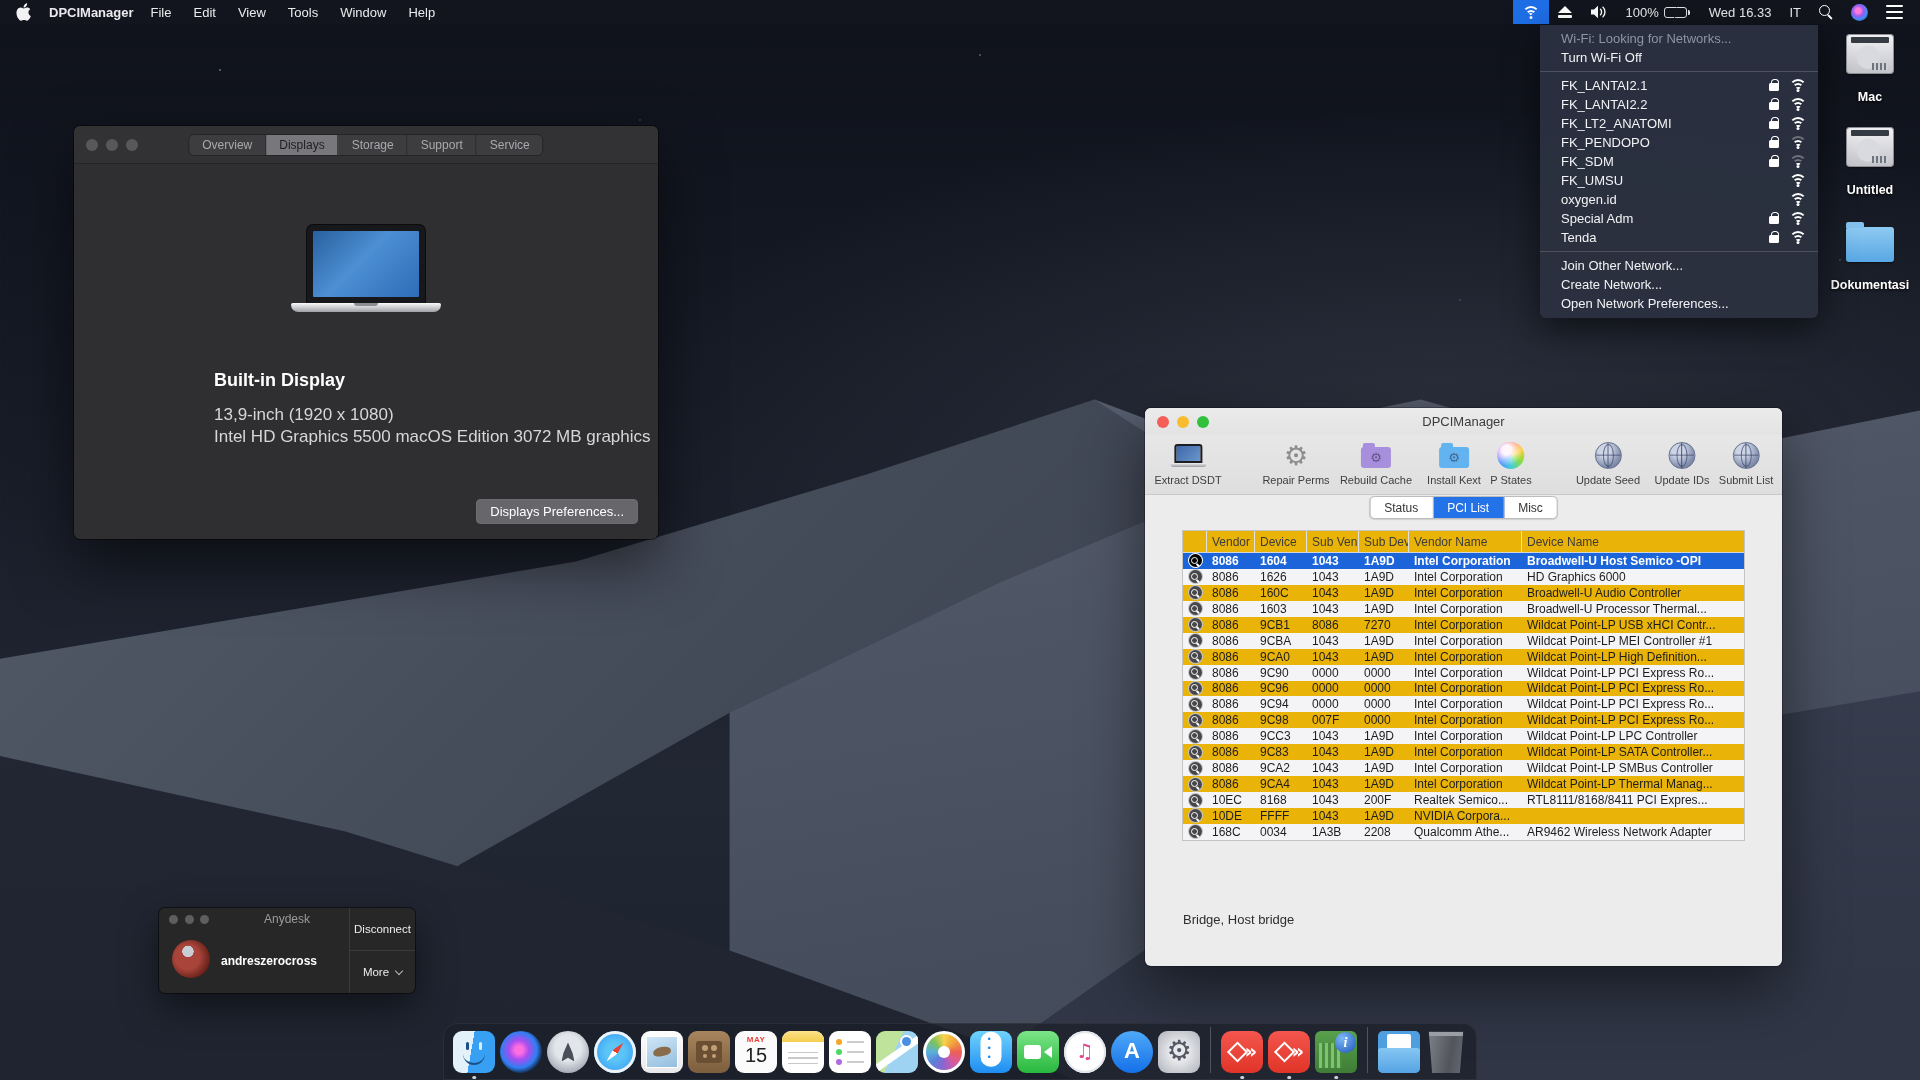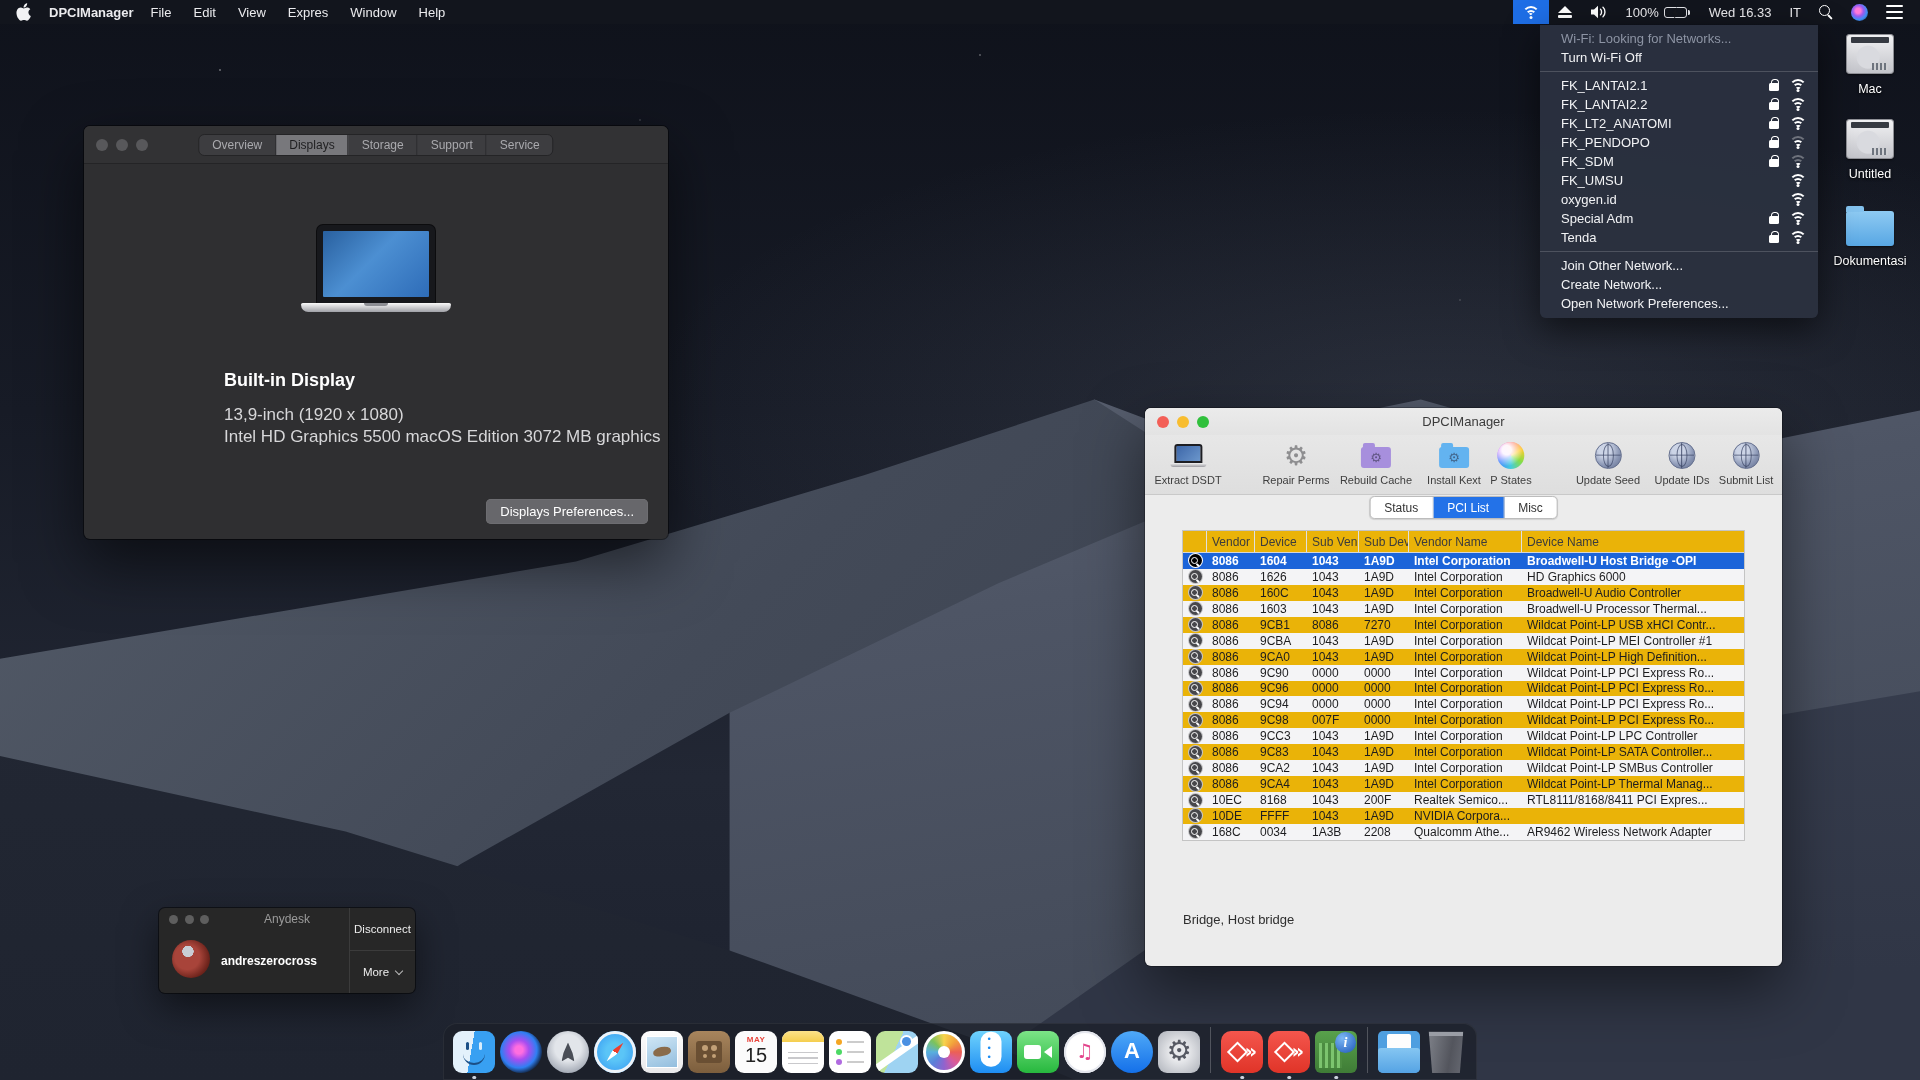--- a/index.html
+++ b/index.html
@@ -75,31 +75,31 @@
 .wm-item.disabled{color:#8d94a4}
 .wm-sep{height:1px;background:rgba(255,255,255,.17);margin:4px 0}
 .wm-name{flex:none}
 .spacer{flex:1}
 .lock{position:relative;width:10px;height:7.5px;background:#fff;border-radius:1.5px;margin:3px 10px 0 8px;flex:none}
 .lock::before{content:'';position:absolute;top:-4.5px;left:1.8px;width:6.4px;height:5px;border:1.6px solid #fff;border-bottom:none;border-radius:3.5px 3.5px 0 0}
 
 
 .desk-icons{position:absolute;top:34px;right:4px;display:flex;flex-direction:column;align-items:center;gap:23px;z-index:5}
 .dicon{display:flex;flex-direction:column;align-items:center;width:92px}
-.dlabel{color:#fff;font-size:12.5px;font-weight:normal;text-shadow:0 1px 3px rgba(0,0,0,.95);margin-top:8px}
+.dlabel{color:#fff;font-size:12.5px;font-weight:bold;text-shadow:0 1px 3px rgba(0,0,0,.95);margin-top:16px}
 .drive{width:48px;height:40px;border-radius:4px;position:relative;
  background:radial-gradient(circle at 46% 58%, #d9dadf 0 11px, rgba(0,0,0,0) 12px),linear-gradient(#f2f2f4,#c2c3c9);
  box-shadow:inset 0 0 0 1px #8f9096,0 1px 2px rgba(0,0,0,.5)}
 .drive::before{content:'';position:absolute;top:3px;left:5px;right:5px;height:6px;background:#363a42;border-radius:1px}
 .drive::after{content:'';position:absolute;bottom:4px;right:6px;width:16px;height:7px;background:repeating-linear-gradient(90deg,#6e747e 0 2px,#cfd0d4 2px 4px)}
 .folder-icon{width:48px;height:35px;border-radius:3px;background:linear-gradient(#8ecaf2,#58a7e4);position:relative;margin-top:7px;box-shadow:0 1px 2px rgba(0,0,0,.5)}
 .folder-icon::before{content:'';position:absolute;top:-5px;left:0;width:18px;height:6px;border-radius:2px 2px 0 0;background:#83c2ee}
 
 
-.about{position:absolute;left:84px;top:126px;width:584px;height:413px;background:#2f2f31;border-radius:6px;
+.about{position:absolute;left:74px;top:126px;width:584px;height:413px;background:#2f2f31;border-radius:6px;
  box-shadow:0 0 0 1px rgba(0,0,0,.45),0 24px 60px rgba(0,0,0,.55);z-index:10;color:#e9e9eb}
 .about .titlebar{height:38px;position:relative;display:flex;align-items:center;border-bottom:1px solid #242426;background:#323234;border-radius:6px 6px 0 0}
 .tl{display:flex;gap:8px;margin-left:12px}
 .tl i{width:12px;height:12px;border-radius:50%;background:#58585b}
 .about-tabs{position:absolute;left:50%;top:50%;transform:translate(-50%,-50%);display:flex;
  border:1px solid #242426;border-radius:6px;overflow:hidden;background:#3d3d40}
 .about-tabs .tab{padding:3px 13px;font-size:12px;color:#a9a9ad;border-right:1px solid #2d2d2f}
 .about-tabs .tab:last-child{border-right:none}
 .about-tabs .tab.sel{background:#78787c;color:#1f1f21}
 .laptop-scr{position:absolute;left:233px;top:99px;width:118px;height:78px;background:#17181c;border-radius:6px 6px 0 0;padding:6px;box-shadow:0 0 0 1px #0c0c0e}
@@ -250,21 +250,21 @@
     <span class="apple">
       <svg width="15" height="18" viewBox="0 0 15 18">
           <path fill="#f2f2f4" d="M12.4 9.6c0-2.2 1.8-3.2 1.9-3.3-1-1.5-2.6-1.7-3.2-1.7-1.4-.1-2.7.8-3.3.8-.7 0-1.8-.8-2.9-.8C3.4 4.6 2 5.4 1.2 6.7c-1.6 2.7-.4 6.7 1.1 8.9.7 1.1 1.6 2.3 2.8 2.2 1.1 0 1.5-.7 2.9-.7s1.7.7 2.9.7c1.2 0 2-1.1 2.7-2.2.9-1.3 1.2-2.5 1.2-2.6-.1 0-2.4-.9-2.4-3.4zM10.2 3.2c.6-.8 1.1-1.8 1-2.9-.9 0-2 .6-2.7 1.4-.6.7-1.1 1.7-1 2.8 1.1.1 2.1-.5 2.7-1.3z"></path>
         </svg>
     </span>
     <span class="mb-app">DPCIManager</span>
     <span class="mb-menus">
         <span class="mb-item">File</span>
         <span class="mb-item">Edit</span>
         <span class="mb-item">View</span>
-        <span class="mb-item">Expres</span>
+        <span class="mb-item">Tools</span>
         <span class="mb-item">Window</span>
         <span class="mb-item">Help</span>
       </span>
   </div>
   <div class="mb-right">
     <span class="wifi-box">
       <span class="wifi sig3">
           <i class="a3"></i>
           <i class="a2"></i>
           <i class="a1"></i>
@@ -539,21 +539,21 @@
     <div class="tbody">
         <div class="trow sel">
           <div class="c0" style="width: 24px;">
             <span class="mag"></span>
           </div>
           <div class="cell" style="width: 48px;">8086</div>
           <div class="cell" style="width: 52px;">1604</div>
           <div class="cell" style="width: 52px;">1043</div>
           <div class="cell" style="width: 50px;">1A9D</div>
           <div class="cell" style="width: 113px;">Intel Corporation</div>
-          <div class="cell" style="width: 222px;">Broadwell-U Host Bridge -OPI</div>
+          <div class="cell" style="width: 222px;">Broadwell-U Host Semico -OPI</div>
         </div>
         <div class="trow">
           <div class="c0" style="width: 24px;">
             <span class="mag"></span>
           </div>
           <div class="cell" style="width: 48px;">8086</div>
           <div class="cell" style="width: 52px;">1626</div>
           <div class="cell" style="width: 52px;">1043</div>
           <div class="cell" style="width: 50px;">1A9D</div>
           <div class="cell" style="width: 113px;">Intel Corporation</div>

